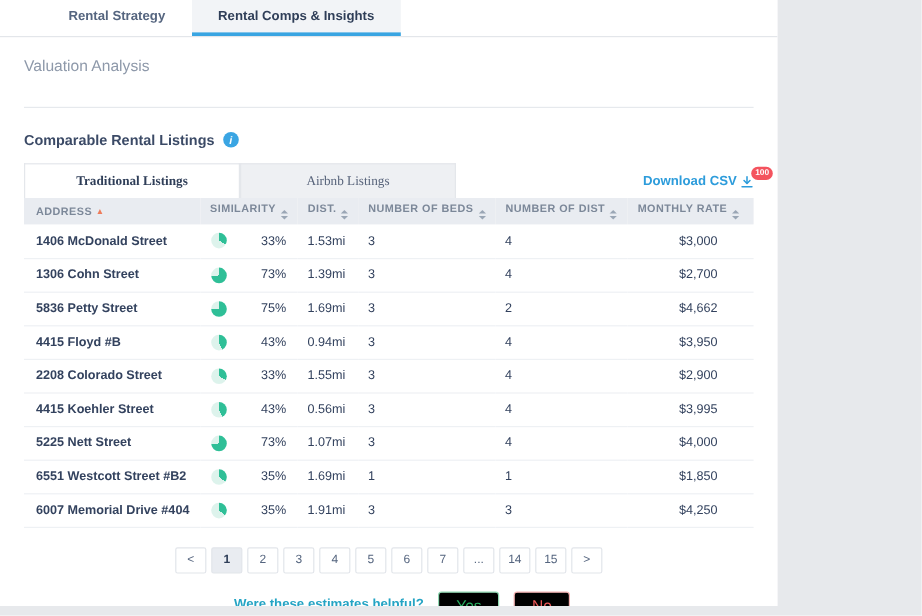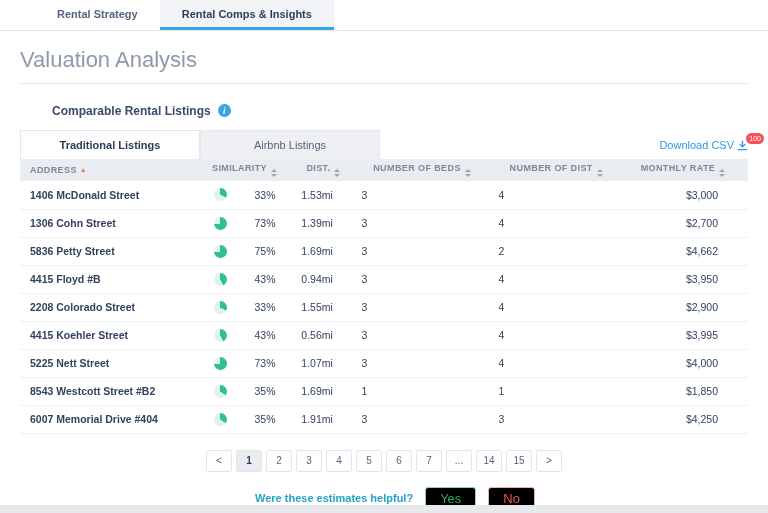--- a/index.html
+++ b/index.html
@@ -2,21 +2,21 @@
 <html><head>
 <meta charset="utf-8">
 <style>
   * { box-sizing: border-box; margin: 0; padding: 0; }
   body {
     background: #e7e9ec;
     font-family: "Liberation Sans", sans-serif;
     width: 768px;
   }
   .app {
-    width: 768px;
+    width: 648px;
     height: 505px;
     background: #ffffff;
     overflow: hidden;
   }
   
   .top-tabs {
     display: flex;
     align-items: stretch;
     height: 31px;
     border-bottom: 1px solid #e3e6ea;
@@ -33,32 +33,31 @@
     border-bottom: 3px solid transparent;
   }
   .tab.active {
     background: #f2f4f7;
     color: #2f3e58;
     border-bottom: 3px solid #39a5e2;
   }
   
   .content { padding: 0 20px; }
   .page-title {
-    font-size: 22px;
+    font-size: 13px;
     font-weight: 400;
     color: #8e99aa;
-    margin: 16px 0 10px;
+    margin: 16px 0 27px;
   }
   .rule { border: none; border-top: 1px solid #e6e9ed; margin: 0 0 20px; }
   .section-head {
     display: flex;
     align-items: flex-start;
     gap: 7px;
     margin-bottom: 12px;
-    margin-left: 32px;
   }
   .section-title { font-size: 12px; font-weight: 700; color: #3b4a66; }
   .info-icon {
     width: 13px; height: 13px;
     border-radius: 50%;
     background: #3aa5e3;
     color: #fff;
     font-size: 9px;
     font-weight: 700;
     display: inline-flex;
@@ -76,26 +75,27 @@
   .subtabs { display: flex; }
   .subtab {
     width: 180px; height: 29px;
     display: flex; align-items: center; justify-content: center;
     font-size: 11px;
     color: #57637a;
     background: #eef0f3;
     border: 1px solid #e4e7eb;
     border-bottom: none;
     cursor: pointer;
+    font-family: Liberation Serif, serif;
   }
   .subtab.active { background: #ffffff; font-weight: 700; color: #2f3e58; }
   .download {
     display: flex; align-items: center; gap: 3px;
     color: #2d9cdb;
-    font-size: 11px; font-weight: 400;
+    font-size: 11px; font-weight: 700;
     text-decoration: none;
     position: relative;
     margin-bottom: 8px;
     cursor: pointer;
   }
   .dl-badge {
     position: absolute;
     top: -6px; right: -16px;
     background: #f4535e;
     color: #fff;
@@ -112,21 +112,21 @@
     font-size: 9px;
     font-weight: 700;
     letter-spacing: .4px;
     color: #7c8899;
     padding: 0 8px;
     text-align: center;
     white-space: nowrap;
     cursor: pointer;
   }
   th.h-addr { text-align: left; padding-left: 10px; }
-  th.h-rate { text-align: center; padding-right: 12px; }
+  th.h-rate { text-align: right; padding-right: 12px; }
   .sort-asc { color: #ee7c5b; font-size: 7px; margin-left: 3px; vertical-align: 1px; }
   .sort-both {
     display: inline-flex; flex-direction: column; gap: 2px;
     margin-left: 4px; vertical-align: -1px;
   }
   .sort-both::before, .sort-both::after {
     content: "";
     width: 0; height: 0;
     border-left: 3px solid transparent;
     border-right: 3px solid transparent;
@@ -328,21 +328,21 @@
         <span>73%</span>
       </span>
     </td>
     <td class="c-dist">1.07mi</td>
     <td class="c-beds">3</td>
     <td class="c-baths">4</td>
     <td class="c-rate">$4,000</td>
   </tr>
 
   <tr>
-    <td class="c-addr">8543 Westcott Street #B2</td>
+    <td class="c-addr">6551 Westcott Street #B2</td>
     <td class="c-sim">
       <span class="sim-wrap">
         <span class="pie" style="background: conic-gradient(rgb(47, 191, 151) 0deg, rgb(47, 191, 151) 35%, rgb(221, 243, 236) 35%, rgb(221, 243, 236) 100%);"></span>
         <span>35%</span>
       </span>
     </td>
     <td class="c-dist">1.69mi</td>
     <td class="c-beds">1</td>
     <td class="c-baths">1</td>
     <td class="c-rate">$1,850</td>

